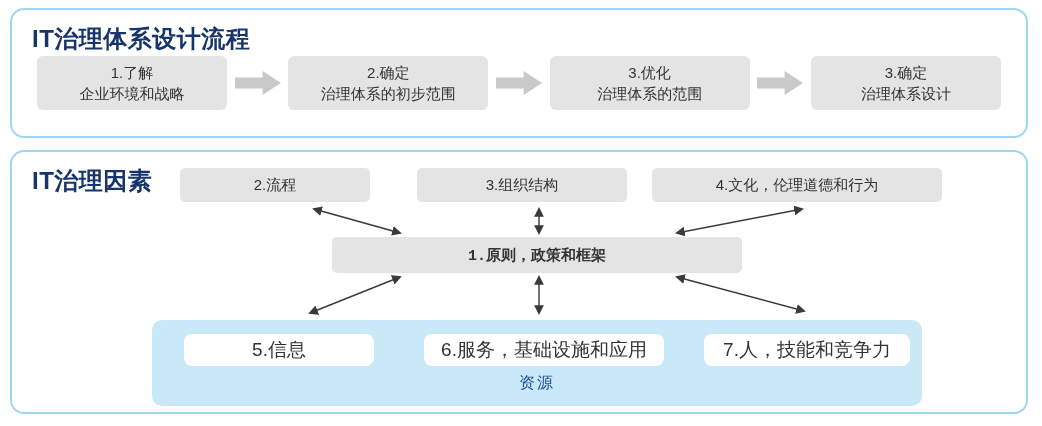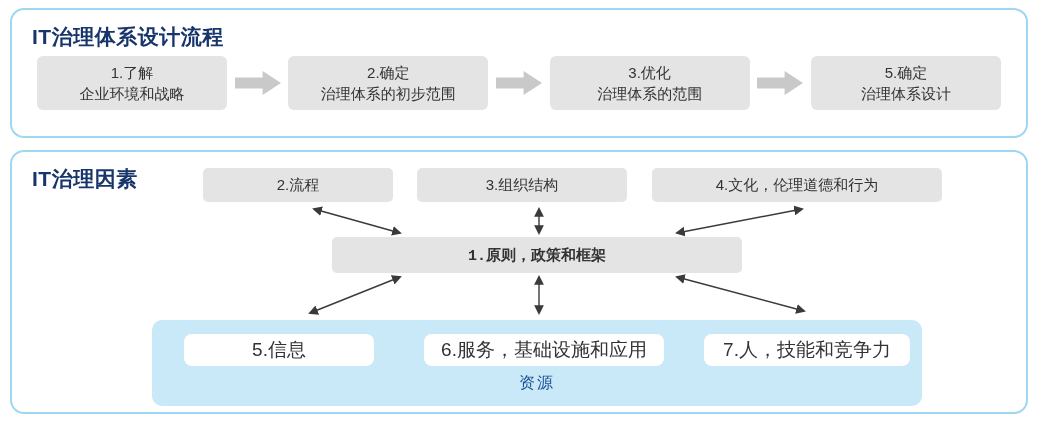--- a/index.html
+++ b/index.html
@@ -8,21 +8,21 @@
     font-family:"Liberation Sans","DejaVu Sans",sans-serif;
     color:#333;
   }
   .panel{
     position:absolute;left:10px;width:1018px;
     border:2px solid #9fd6f2;border-radius:14px;background:#ffffff;
     box-sizing:border-box;
   }
   .panel-title{
     position:absolute;left:20px;top:13px;
-    font-size:21px;font-weight:bold;color:#17356b;letter-spacing:.5px;
+    font-size:24px;font-weight:bold;color:#17356b;letter-spacing:.5px;
   }
   
   #process-panel{top:8px;height:130px;}
   .flow-row{
     position:absolute;left:25px;right:25px;top:46px;height:54px;
     display:flex;align-items:center;justify-content:space-between;
   }
   .flow-box{
     background:#e4e4e4;border-radius:6px;height:54px;
     display:flex;flex-direction:column;align-items:center;justify-content:center;
@@ -31,21 +31,21 @@
   .flow-box .l1,.flow-box .l2{display:block;}
   .w190{width:190px;} .w200{width:200px;}
   .flow-arrow{width:46px;height:28px;flex:0 0 auto;}
   
   #factors-panel{top:150px;height:264px;}
   .factor-box{
     position:absolute;height:34px;background:#e4e4e4;border-radius:5px;
     display:flex;align-items:center;justify-content:center;
     font-size:15px;box-sizing:border-box;
   }
-  #factor-process{left:168px;top:16px;width:190px;margin-left:23px;}
+  #factor-process{left:168px;top:16px;width:190px;}
   #factor-org{left:405px;top:16px;width:210px;}
   #factor-culture{left:640px;top:16px;width:290px;}
   #factor-center{left:320px;top:85px;width:410px;height:36px;font-weight:bold;font-family:Liberation Mono, monospace;}
   .connectors{position:absolute;left:0;top:0;pointer-events:none;}
   .resources{
     position:absolute;left:140px;top:168px;width:770px;height:86px;
     background:#c9e8f8;border-radius:10px;
   }
   .res-box{
     position:absolute;top:14px;height:32px;background:#ffffff;border-radius:8px;
@@ -88,21 +88,21 @@
     <div class="flow-box w200">
       <span class="l1">3.优化</span>
       <span class="l2">治理体系的范围</span>
     </div>
 
     <svg class="flow-arrow" viewBox="0 0 50 30">
       <path d="M0 9 H30 V2 L50 15 L30 28 V21 H0 Z" fill="#c9c9c9"></path>
     </svg>
 
     <div class="flow-box w190">
-      <span class="l1">5.确定</span>
+      <span class="l1">3.确定</span>
       <span class="l2">治理体系设计</span>
     </div>
   </div>
 </div>
 
 <div class="panel" id="factors-panel">
   <div class="panel-title">IT治理因素</div>
 
   <svg class="connectors" width="1014" height="260">
     <defs>

